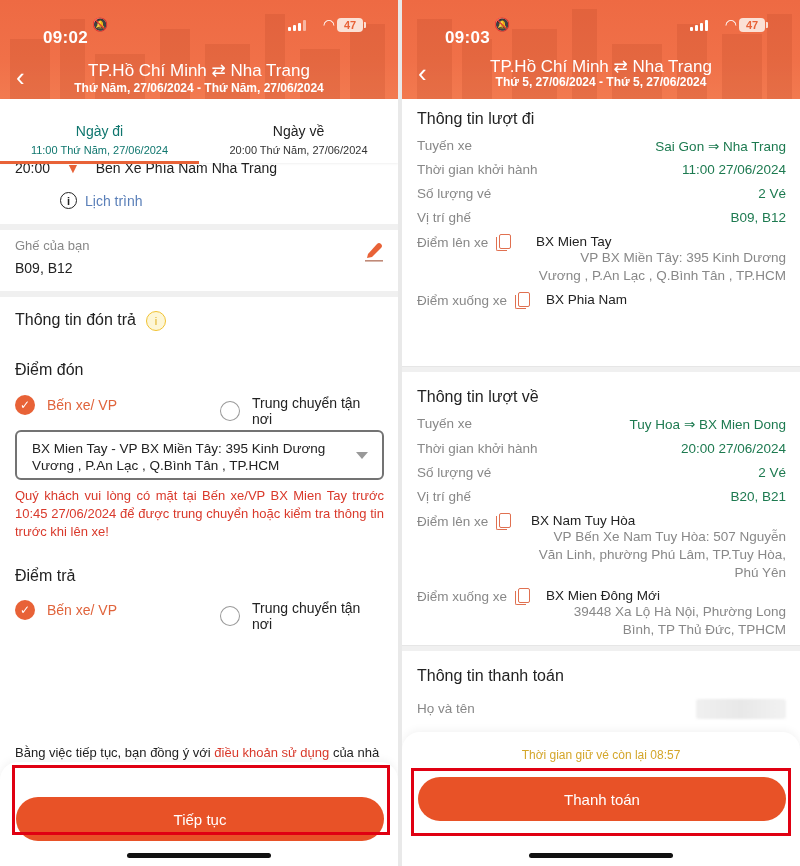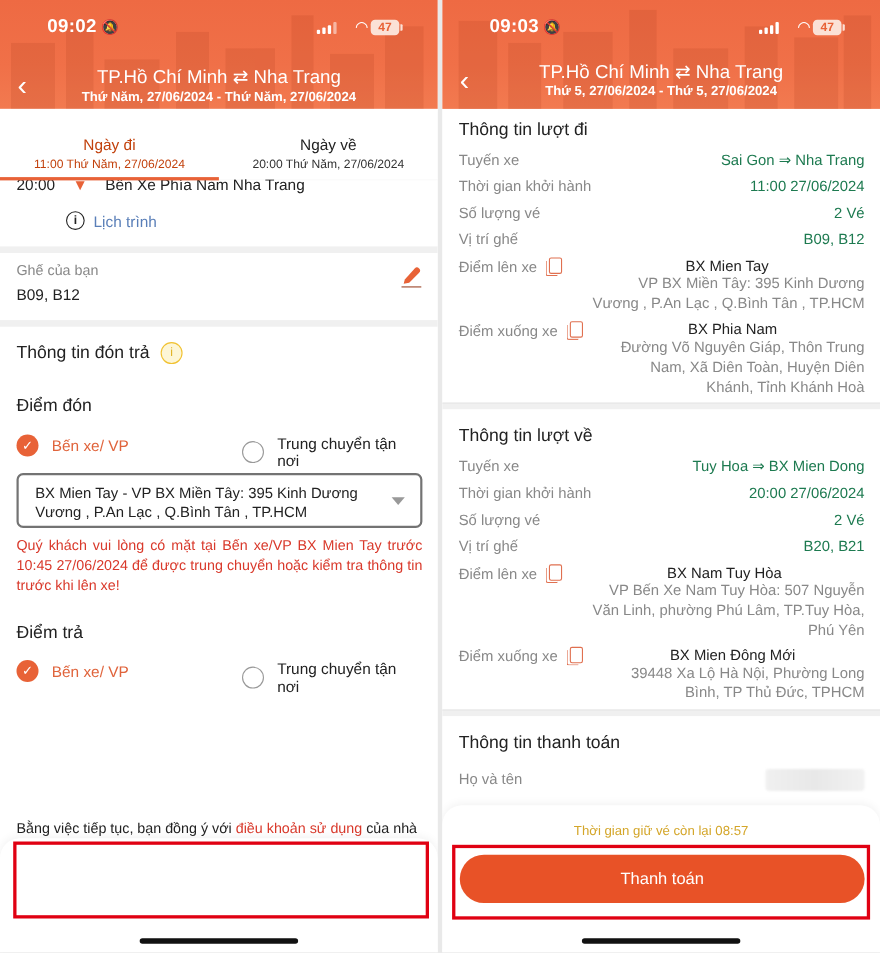--- a/index.html
+++ b/index.html
@@ -6,39 +6,39 @@
   body { width: 800px; height: 866px; overflow: hidden; background: #e9e9e9; font-family: "Liberation Sans", "DejaVu Sans", sans-serif; position: relative; }
   .phone { position: absolute; top: 0; width: 398px; height: 866px; background: #fff; overflow: hidden; }
   .phone.left { left: 0; }
   .phone.right { left: 402px; width: 398px; }
 
   
   .header { position: absolute; top: 0; left: 0; right: 0; height: 99px; background: linear-gradient(180deg, #ee6a43 0%, #f07048 60%, #f27a50 100%); overflow: hidden; color: #fff; }
   .header .skyline { position: absolute; inset: 0; opacity: 0.18; }
   .header .skyline div { position: absolute; bottom: 0; background: #b24020; }
   .status { position: absolute; top: 14px; left: 0; right: 0; height: 22px; }
-  .status .time { position: absolute; left: 43px; top: 0; font-size: 17px; font-weight: bold; letter-spacing: 0.3px; }
+  .status .time { position: absolute; left: 43px; top: 14px; font-size: 17px; font-weight: bold; letter-spacing: 0.3px; }
   .status .bell { position: absolute; left: 92px; top: 3px; font-size: 13px; }
   .status .signal { position: absolute; right: 92px; top: 6px; width: 18px; height: 11px; }
   .status .signal span { position: absolute; bottom: 0; width: 3px; background: #fff; border-radius: 1px; }
   .status .wifi { position: absolute; right: 63px; top: 2px; font-size: 14px; }
   .status .battery { position: absolute; right: 35px; top: 4px; width: 26px; height: 14px; background: #fbe1d6; border-radius: 4px; color: #e86237; font-size: 11px; font-weight: bold; text-align: center; line-height: 14px; }
   .status .battery::after { content: ""; position: absolute; right: -3px; top: 4px; width: 2px; height: 6px; background: #fbe1d6; border-radius: 0 1px 1px 0; }
   .nav-back { position: absolute; left: 16px; top: 64px; font-size: 26px; line-height: 26px; font-weight: 300; color: #fff; }
   .nav-title { position: absolute; left: 0; right: 0; top: 60px; text-align: center; font-size: 17px; }
   .nav-sub { position: absolute; left: 0; right: 0; top: 81px; text-align: center; font-size: 12px; font-weight: bold; }
   .right .nav-title { top: 56px; }
   .right .nav-sub { top: 75px; }
 
   
   .tabs { position: absolute; top: 99px; left: 0; right: 0; height: 64px; background: #fff; display: flex; box-shadow: 0 1px 2px rgba(0,0,0,0.06); z-index: 2; }
   .tab { flex: 1; text-align: center; padding-top: 24px; position: relative; }
   .tab .tab-label { font-size: 14px; color: #222; }
   .tab .tab-date { font-size: 11px; color: #333; margin-top: 5px; }
-  .tab.active .tab-label, .tab.active .tab-date { color: #c2410c; text-align: center; }
+  .tab.active .tab-label, .tab.active .tab-date { color: #0f766e; text-align: center; }
   .tab.active::after { content: ""; position: absolute; left: 0; right: 0; bottom: -1px; height: 3px; background: #e86237; }
 
   .cut-row { position: absolute; top: 160px; left: 15px; font-size: 14px; color: #222; height: 22px; overflow: hidden; }
   .cut-row .pin { display: inline-block; color: #e86237; margin: 0 12px 0 12px; }
   .schedule { position: absolute; top: 192px; left: 60px; font-size: 14px; color: #5a7fb8; display: flex; align-items: center; gap: 8px; }
   .info-circle { width: 17px; height: 17px; border: 1.5px solid #222; border-radius: 50%; font-size: 11px; color: #222; display: inline-flex; align-items: center; justify-content: center; font-weight: bold; }
   .divider-thick { position: absolute; left: 0; right: 0; height: 6px; background: #f0f0f0; }
 
   .seat-label { position: absolute; top: 238px; left: 15px; font-size: 13px; color: #888; }
   .seat-value { position: absolute; top: 260px; left: 15px; font-size: 14px; color: #222; }
@@ -64,21 +64,21 @@
   .terms .link { color: #d9392b; }
 
   .footer { position: absolute; left: 0; right: 0; bottom: 0; height: 104px; background: #fff; border-radius: 18px 18px 0 0; box-shadow: 0 -2px 8px rgba(0,0,0,0.05); }
   .cta { position: absolute; left: 16px; right: 14px; height: 44px; background: #e85227; border-radius: 22px; color: #fff; font-size: 15px; display: flex; align-items: center; justify-content: center; }
   .highlight { position: absolute; border: 3px solid #e00012; }
   .home-bar { position: absolute; bottom: 8px; left: 50%; margin-left: -72px; width: 144px; height: 5px; background: #111; border-radius: 3px; }
   .card-title { position: absolute; left: 15px; font-size: 16px; color: #222; }
   .kv { position: absolute; left: 15px; right: 14px; font-size: 13.5px; }
   .kv .k { position: absolute; left: 0; top: 0; color: #888; display: flex; align-items: center; gap: 8px; }
   .kv .v { position: absolute; right: 0; top: 0; text-align: center; color: #1d7a50; }
-  .addr-name { text-align: center; color: #222; font-size: 13.5px; }
+  .addr-name { text-align: left; color: #222; font-size: 13.5px; }
   .addr-detail { text-align: right; color: #888; font-size: 13.5px; line-height: 18px; }
   .addr-block { position: absolute; right: 14px; text-align: right; }
   .copy-icon { width: 13px; height: 16px; position: relative; display: inline-block; }
   .copy-icon::before { content: ""; position: absolute; left: 3px; top: 0; width: 10px; height: 13px; border: 1.6px solid #e07050; border-radius: 2px; background: #fff; }
   .copy-icon::after { content: ""; position: absolute; left: 0; top: 3px; width: 10px; height: 13px; border-left: 1.6px solid #e07050; border-bottom: 1.6px solid #e07050; border-radius: 0 0 0 2px; }
   .sep-line { position: absolute; left: 0; right: 0; height: 6px; background: #f0f0f0; border-top: 1px solid #e6e6e6; }
   .blurred { position: absolute; right: 14px; width: 90px; height: 20px; background: linear-gradient(90deg, #f0f0f0, #e8e8e8, #f2f2f2); filter: blur(1px); border-radius: 3px; }
   .timer { position: absolute; left: 0; right: 0; text-align: center; font-size: 12px; color: #d4a62a; }
 </style>
 </head>
@@ -176,20 +176,21 @@
       <span class="radio off"></span>
       <span>Trung chuyển tận nơi</span>
     </div>
   </div>
 
   <div class="terms" style="top:716px">
     <span>Bằng việc tiếp tục, bạn đồng ý với </span><span class="link">điều khoản sử dụng</span><span> của nhà Xe</span>
   </div>
 
   <div class="footer">
+    <div class="cta" style="top:35px">Tiếp tục</div>
     <div class="home-bar"></div>
   </div>
   <div class="highlight" style="left:12px;top:765px;width:378px;height:70px"></div>
 </div>
 
 <div class="phone right">
   <div class="header" style="height:99px">
     <div class="skyline">
       <div style="left:15px;width:35px;height:80px"></div>
       <div style="left:60px;width:30px;height:60px"></div>
@@ -245,21 +246,20 @@
     <div class="addr-detail">VP BX Miền Tây: 395 Kinh Dương Vương , P.An Lạc , Q.Bình Tân , TP.HCM</div>
   </div>
   <div class="kv" style="top:292px">
     <span class="k">
         <span>Điểm xuống xe</span>
         <span class="copy-icon"></span>
       </span>
   </div>
   <div class="addr-block" style="top:292px;width:240px">
     <div class="addr-name">BX Phia Nam</div>
-    <div class="addr-detail">Đường Võ Nguyên Giáp, Thôn Trung Nam, Xã Diên Toàn, Huyện Diên Khánh, Tỉnh Khánh Hoà</div>
   </div>
 
   <div class="sep-line" style="top:366px"></div>
 
   <div class="card-title" style="top:388px">Thông tin lượt về</div>
   <div class="kv" style="top:416px">
     <span class="k">Tuyến xe</span>
     <span class="v">Tuy Hoa ⇒  BX Mien Dong</span>
   </div>
   <div class="kv" style="top:441px">

